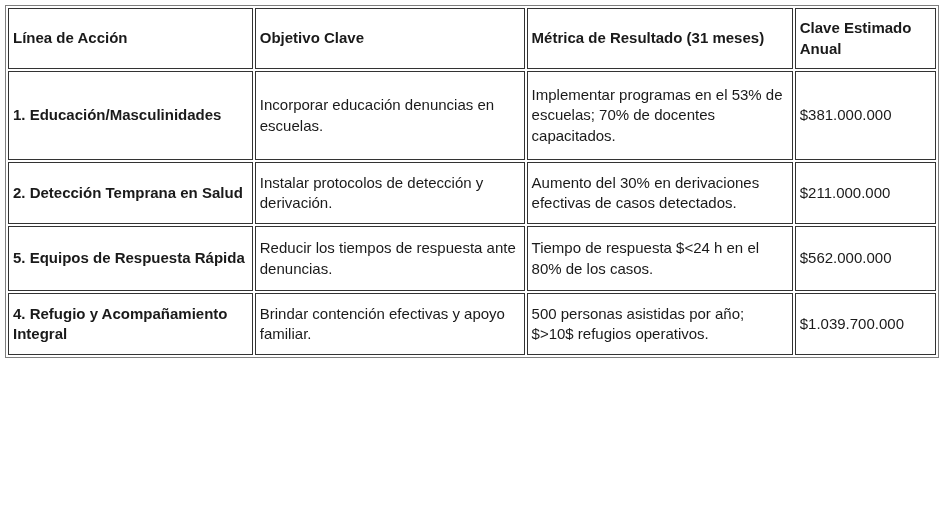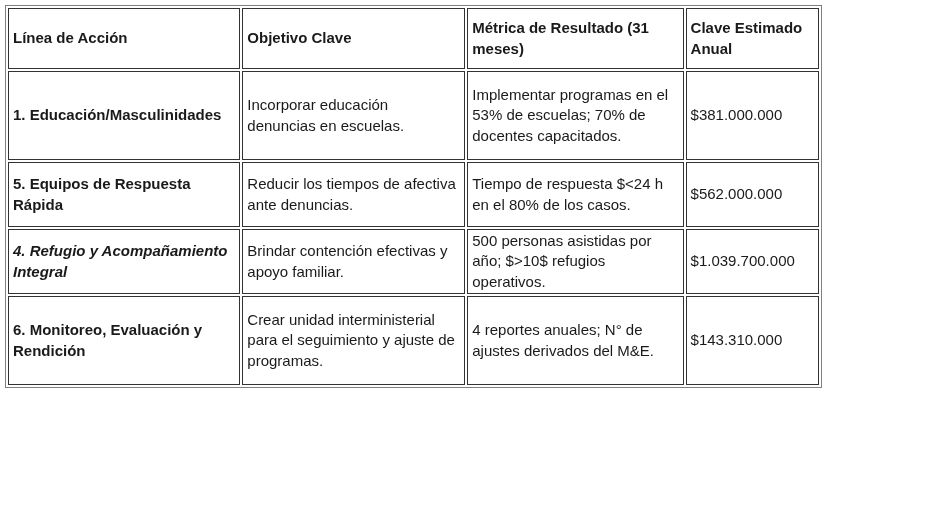--- a/index.html
+++ b/index.html
@@ -1,24 +1,24 @@
 <!DOCTYPE html>
 <html><head>
 <meta charset="utf-8">
 <style>
   html, body {
     margin: 0;
     padding: 0;
     background: #ffffff;
   }
   .page {
-    width: 822px;
+    width: 947px;
     height: 522px;
     background: #ffffff;
-    padding: 5px 0 0 5px;
+    padding: 5px 8px 0 5px;
     box-sizing: border-box;
     overflow: hidden;
   }
   table.plan-table {
     border-collapse: separate;
     border-spacing: 2px;
     border: 1px solid #7f7f7f;
     table-layout: fixed;
     background: #ffffff;
     font-family: "Liberation Sans", sans-serif;
@@ -37,21 +37,21 @@
     overflow: hidden;
     word-wrap: break-word;
   }
   table.plan-table th { font-weight: bold; }
   td.c-linea { font-weight: bold; }
   td.c-costo {
     font-weight: normal;
     text-align: right;
     padding-right: 3px;
   }
-  td.justified { text-align: justify; font-style: italic; }
+  td.justified { text-align: justify; }
   
   col.col-linea   { width: 246px; }
   col.col-objetivo{ width: 275px; }
   col.col-metrica { width: 271px; }
   col.col-costo   { width: 142px; }
   
   tr.rh  th { height: 61px; }
   tr.r1  td { height: 89px; }
   tr.r2  td { height: 62px; }
   tr.r3  td { height: 65px; }
@@ -78,37 +78,37 @@
         <th>Clave Estimado Anual</th>
       </tr>
 
       <tr class="r1">
         <td class="c-linea">1. Educación/Masculinidades</td>
         <td class="c-objetivo">Incorporar educación denuncias en escuelas.</td>
         <td class="c-metrica">Implementar programas en el 53% de escuelas; 70% de docentes capacitados.</td>
         <td class="c-costo">$381.000.000</td>
       </tr>
 
+      <tr class="r2">
+        <td class="c-linea">2. Detección Temprana en Salud</td>
+        <td class="c-objetivo">Instalar protocolos de detección y derivación.</td>
+        <td class="c-metrica">Aumento del 30% en derivaciones efectivas de casos detectados.</td>
+        <td class="c-costo">$211.000.000</td>
+      </tr>
 
       <tr class="r3">
         <td class="c-linea">5. Equipos de Respuesta Rápida</td>
-        <td class="c-objetivo">Reducir los tiempos de afectiva ante denuncias.</td>
+        <td class="c-objetivo">Reducir los tiempos de respuesta ante denuncias.</td>
         <td class="c-metrica">Tiempo de respuesta $&lt;24 h en el 80% de los casos.</td>
         <td class="c-costo">$562.000.000</td>
       </tr>
 
       <tr class="r4">
         <td class="c-linea justified">4. Refugio y Acompañamiento Integral</td>
         <td class="c-objetivo">Brindar contención efectivas y apoyo familiar.</td>
         <td class="c-metrica">500 personas asistidas por año; $&gt;10$ refugios operativos.</td>
         <td class="c-costo">$1.039.700.000</td>
       </tr>
 
 
-      <tr class="r6">
-        <td class="c-linea">6. Monitoreo, Evaluación y Rendición</td>
-        <td class="c-objetivo">Crear unidad interministerial para el seguimiento y ajuste de programas.</td>
-        <td class="c-metrica">4 reportes anuales; N° de ajustes derivados del M&amp;E.</td>
-        <td class="c-costo">$143.310.000</td>
-      </tr>
     </tbody>
   </table>
 </div>
 
 </body></html>

